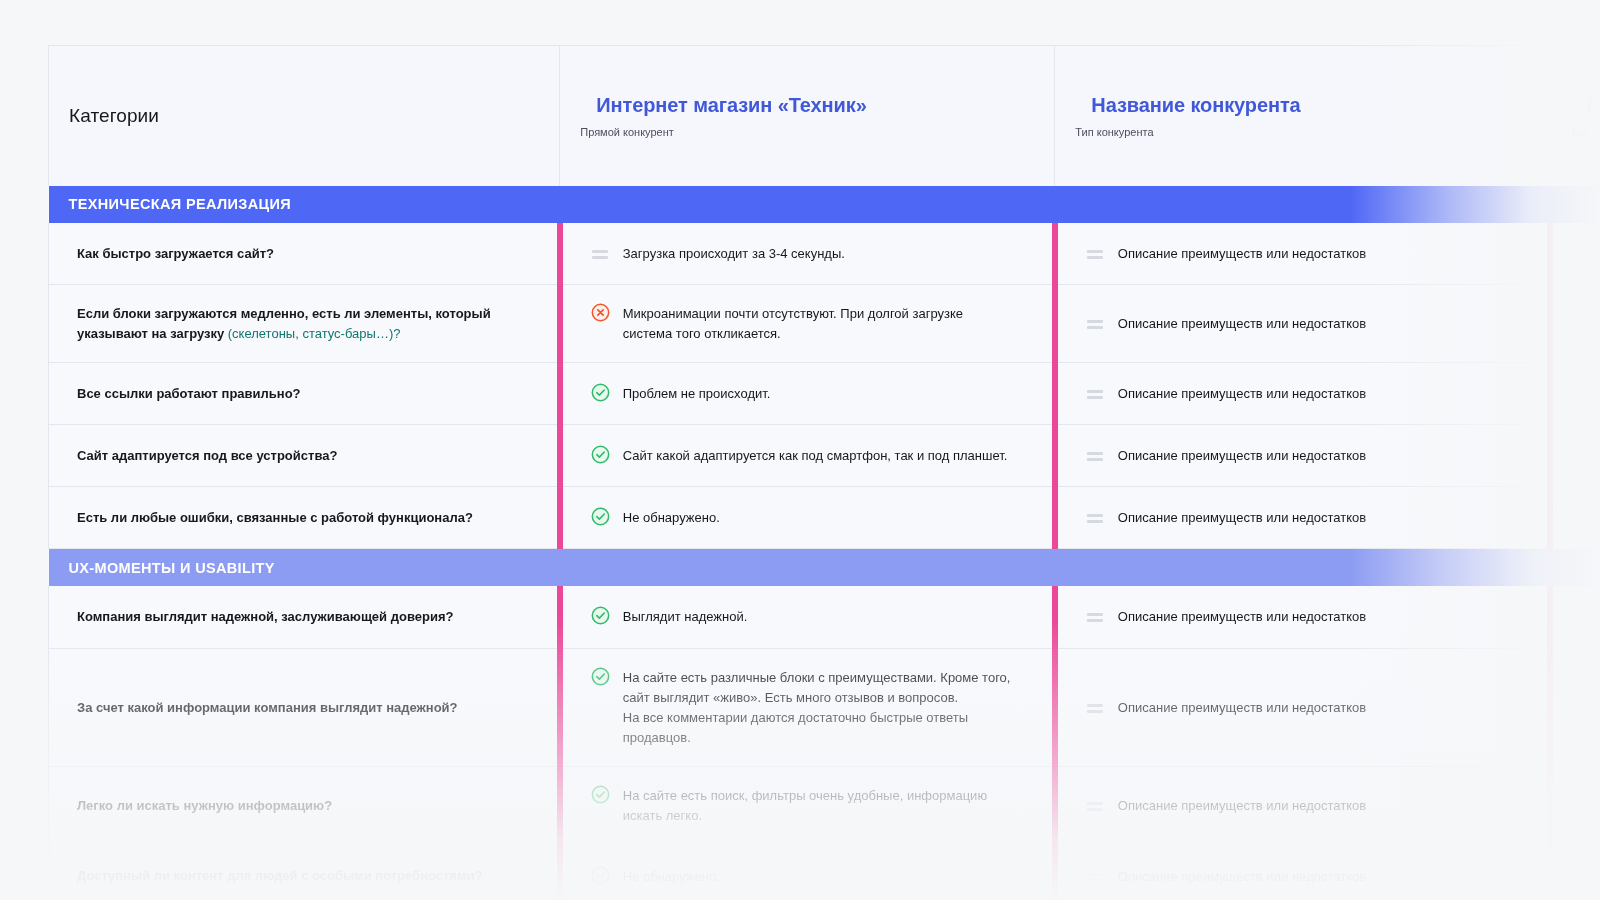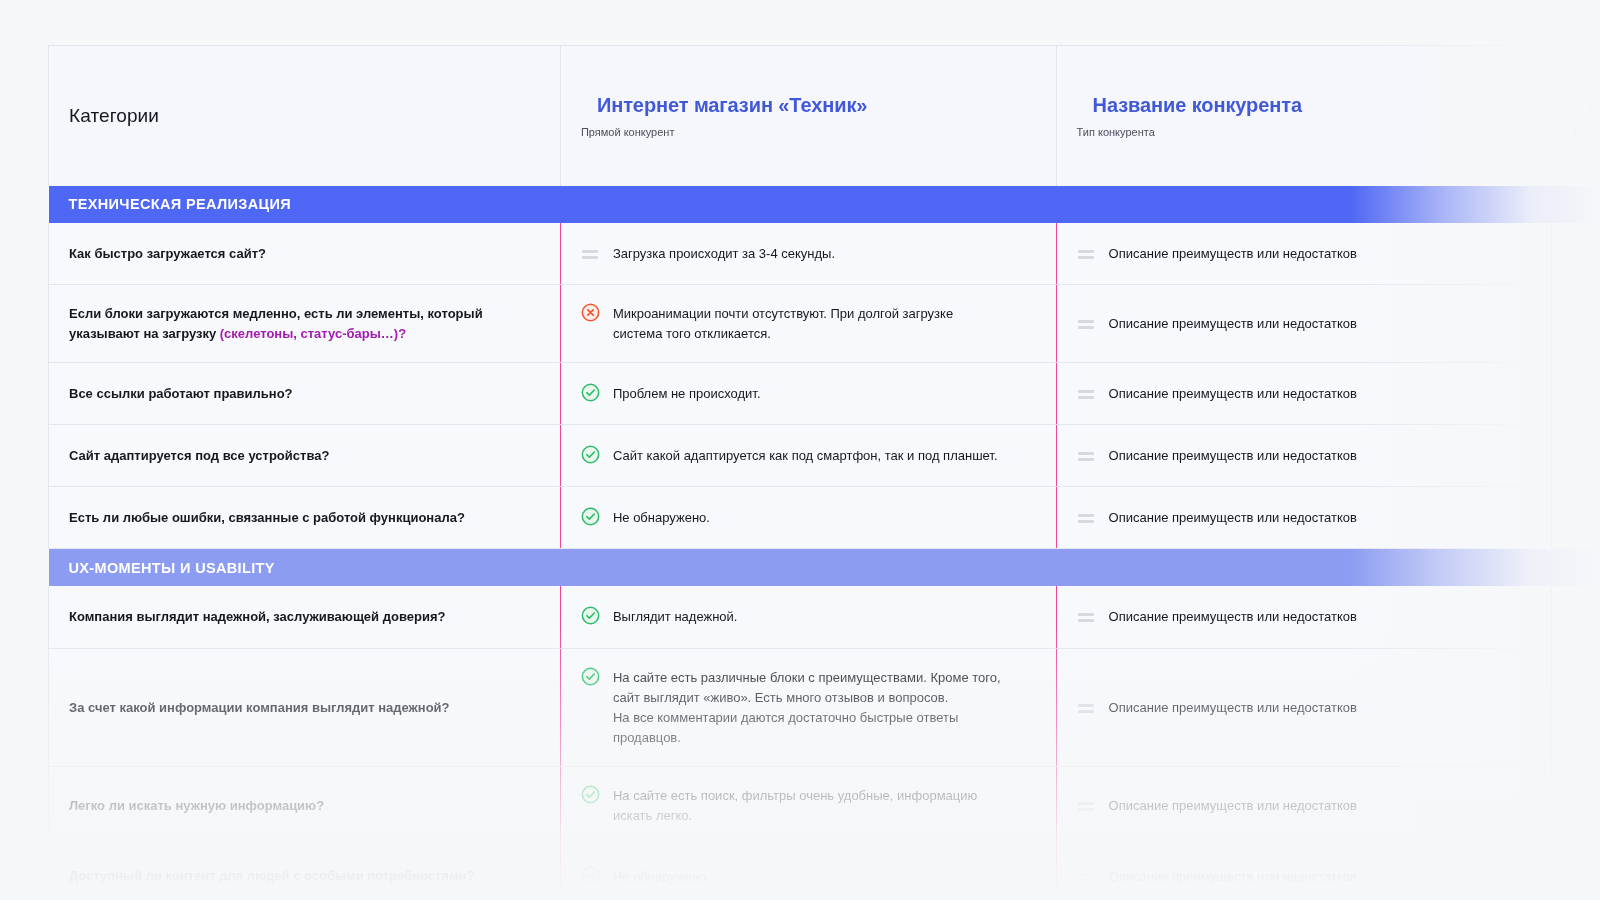--- a/index.html
+++ b/index.html
@@ -88,35 +88,35 @@
     font-size: 14.5px;
     font-weight: 700;
     letter-spacing: .35px;
   }
   .band.tech { background: #4f67f5; }
   .band.ux   { background: #8d9cf3; }
 
   
   .row td {
     background: #f8f9fc;
-    border-right: 1px solid #ec4899;
+    border-right: 6px solid #ec4899;
     border-bottom: 1px solid #e3e6ef;
     vertical-align: middle;
-    padding: 18px 20px;
+    padding: 18px 28px;
   }
   .row td:first-child { border-left: 1px solid #e3e6ef; }
   .row:last-child td { border-bottom: 1px solid #e3e6ef; }
 
   .q {
     font-size: 13px;
     line-height: 1.5;
     color: #15181f;
     font-weight: 700;
   }
-  .q .muted { color: #a21caf; font-weight: 700; text-align: right; }
+  .q .muted { color: #0f766e; font-weight: 400; text-align: right; }
 
   .cell-flex { display: flex; align-items: flex-start; gap: 13px; }
 
   .answer {
     font-size: 13px;
     line-height: 1.55;
     color: #15181f;
     font-weight: 400;
     padding-top: 1px;
   }

